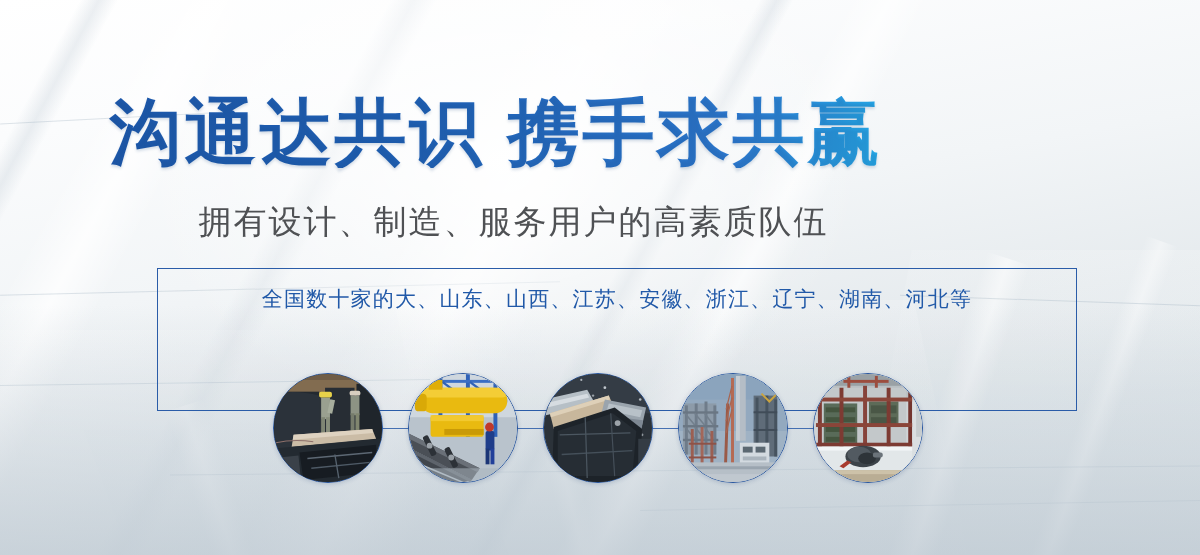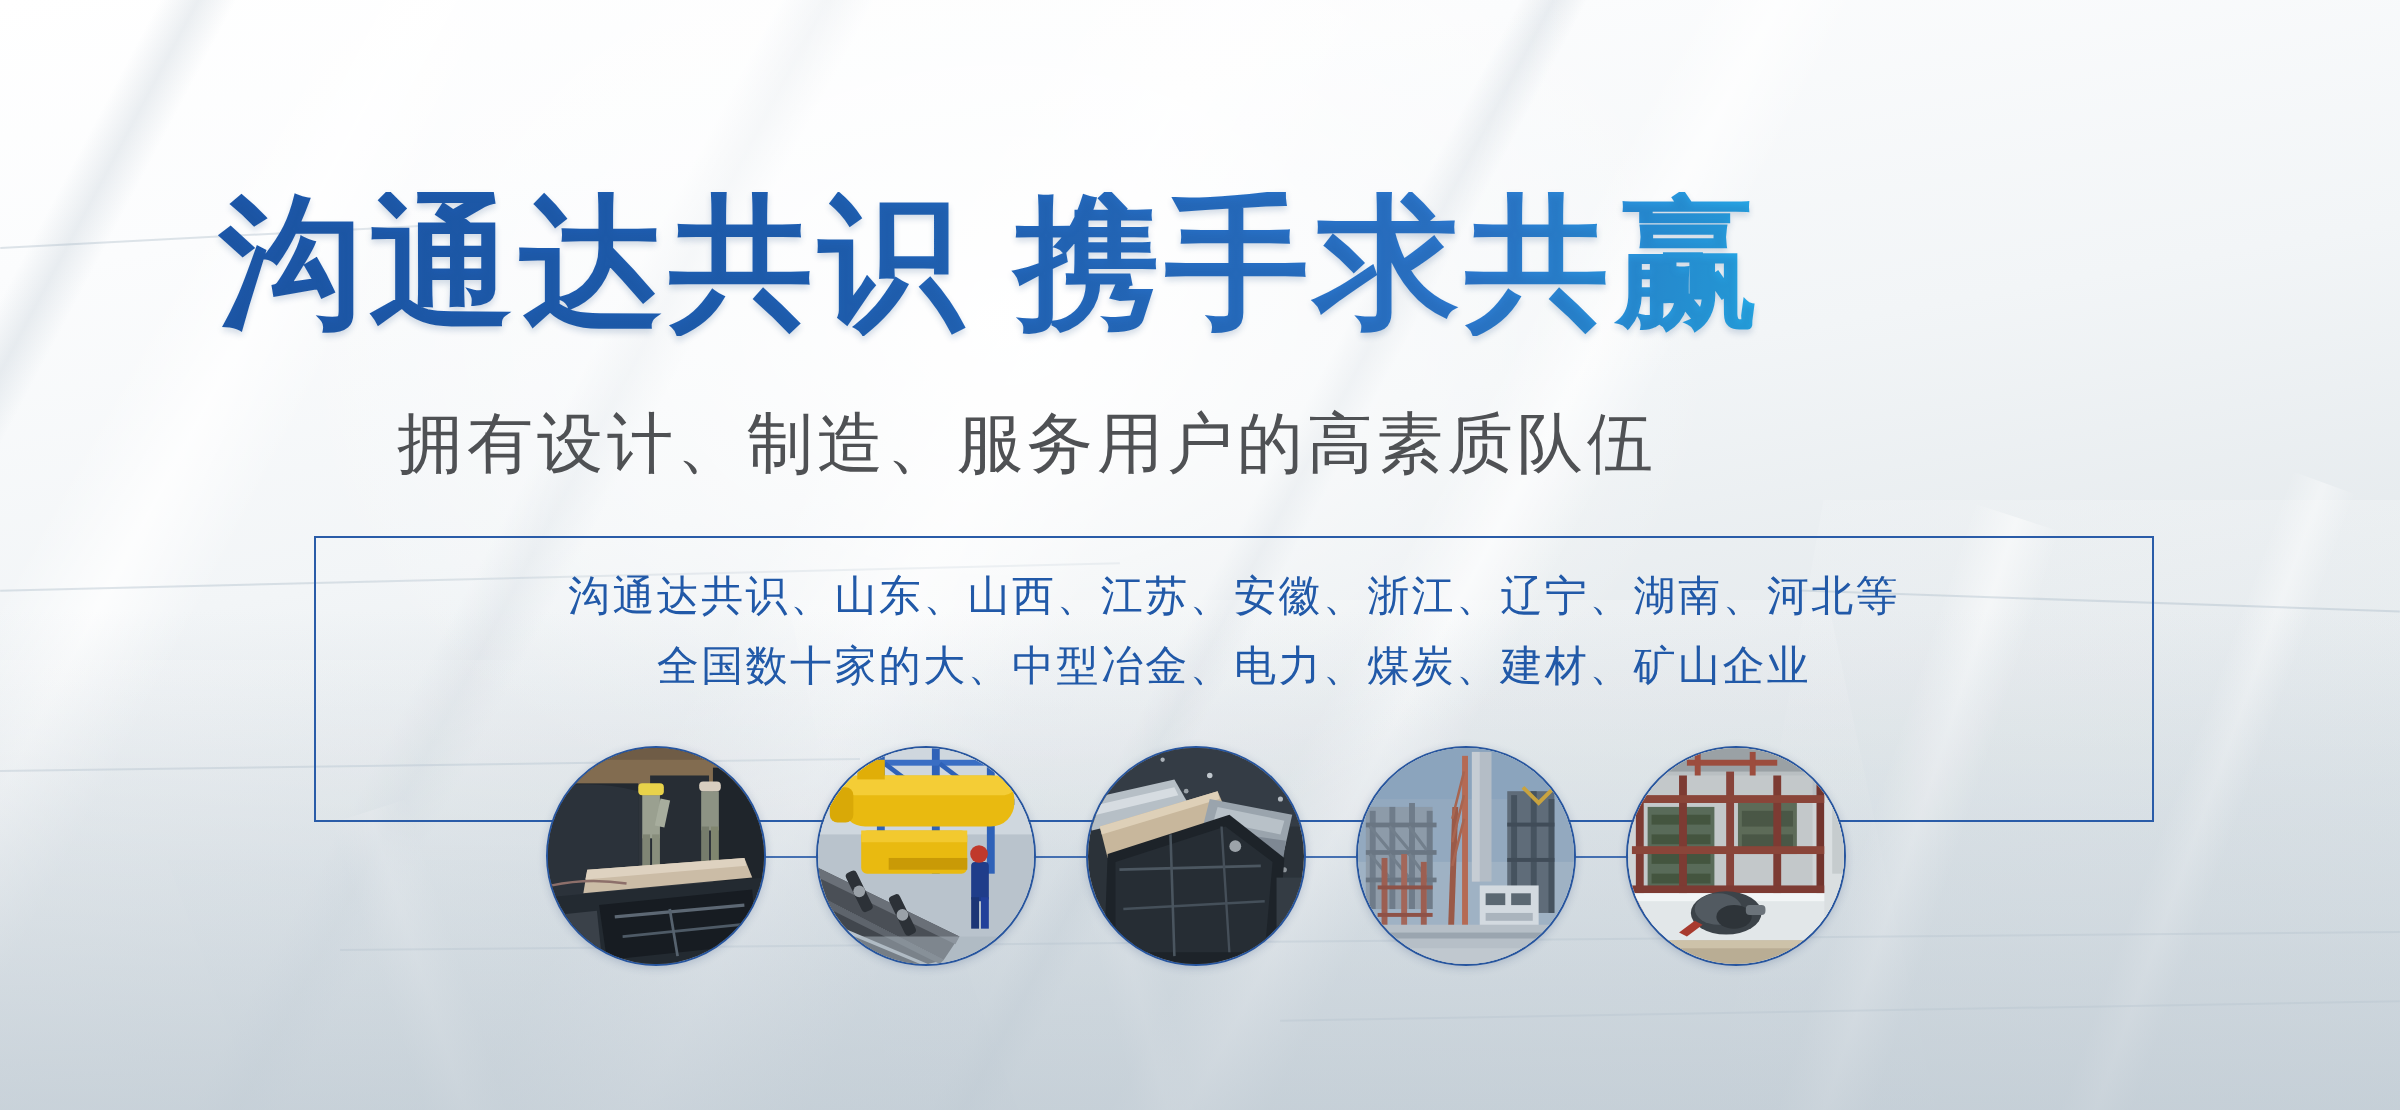--- a/index.html
+++ b/index.html
@@ -237,22 +237,21 @@
 
   <div class="content">
 
     <div class="headline">沟通达共识 携手求共赢</div>
 
     <div class="subtitle">拥有设计、制造、服务用户的高素质队伍</div>
 
     <div class="info-box"></div>
 
     <div class="info-lines">
-      <div>沟通达共识、山东、山西、江苏、安徽、浙江、辽宁、湖南、河北等</div>
-      <div>全国数十家的大、中型冶金、电力、煤炭、建材、矿山企业</div>
+      <div>全国数十家的大、山东、山西、江苏、安徽、浙江、辽宁、湖南、河北等</div>
     </div>
 
     <div class="connector"></div>
 
     <div class="circles">
 
       <div class="photo c1">
         <svg viewBox="0 0 110 110" preserveAspectRatio="xMidYMid slice">
           <rect x="0" y="0" width="110" height="110" fill="#2f353c"></rect>
           <path d="M0 0 H110 V26 Q70 16 0 30 Z" fill="#6f5c46"></path>

